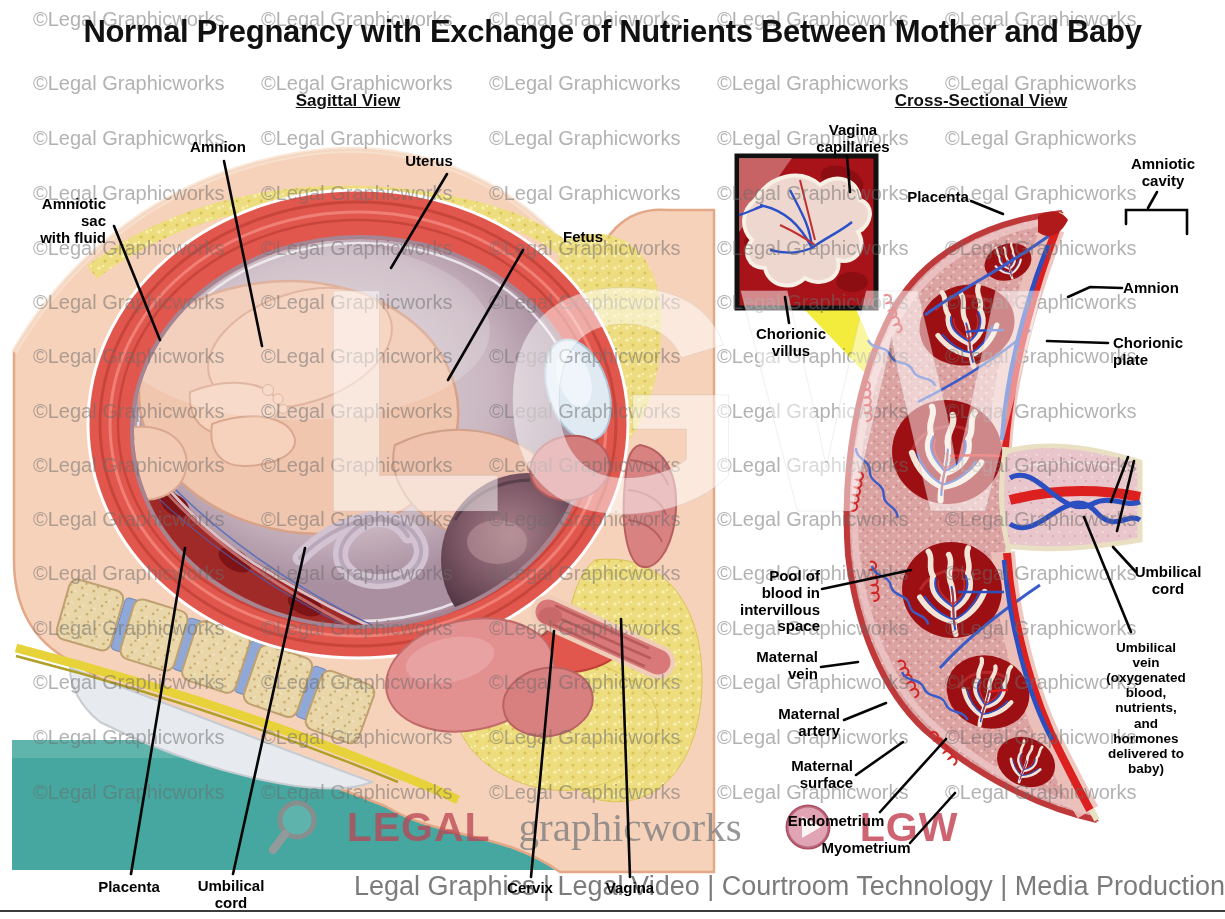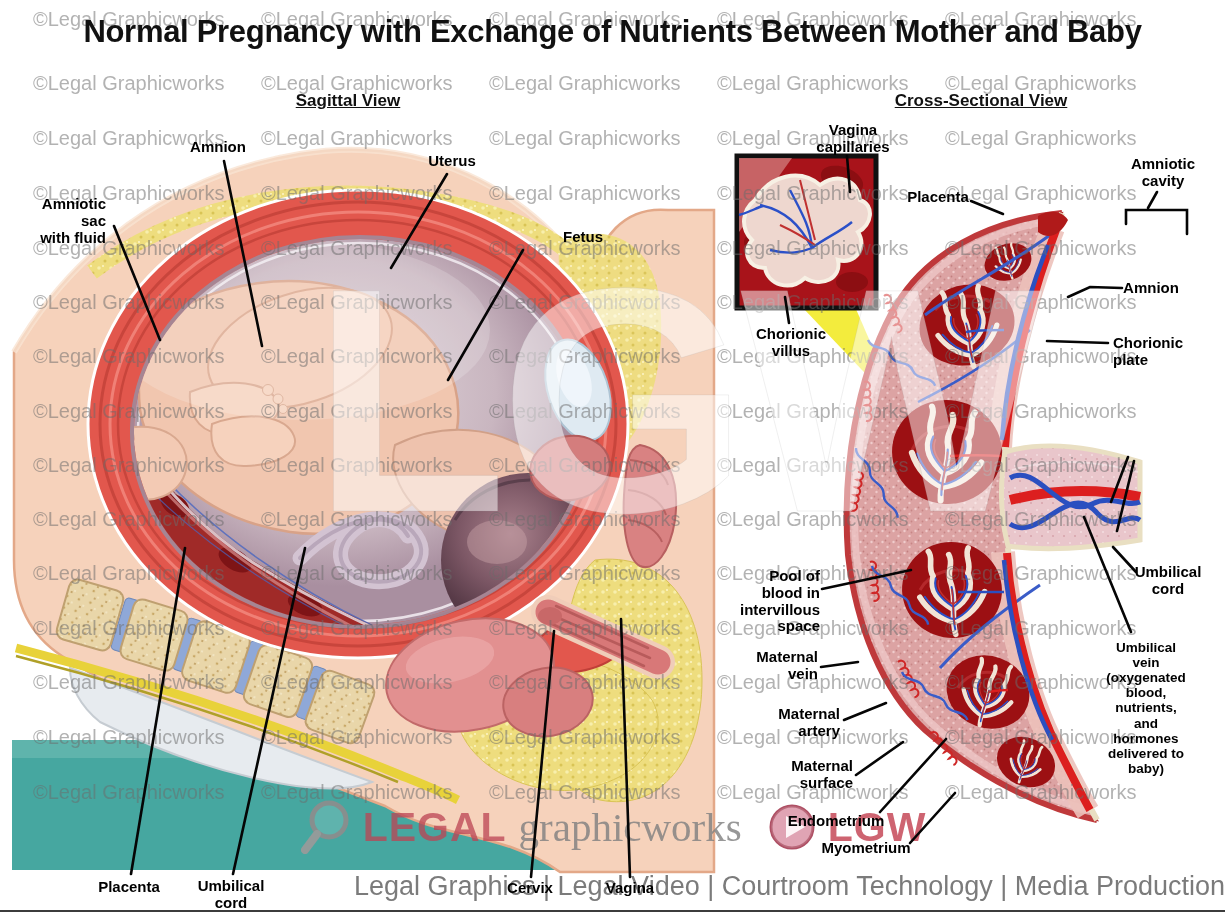--- a/index.html
+++ b/index.html
@@ -14,21 +14,21 @@
           color:rgba(255,255,255,0.5);letter-spacing:-8px;z-index:4;line-height:1;
           -webkit-text-stroke:1px rgba(150,150,150,0.15);}
   .lbl{position:absolute;font-size:15px;font-weight:bold;color:#000;text-align:center;
        line-height:1.12;white-space:pre-line;transform:translateX(-50%);z-index:8;}
   .lbl.blk{font-size:13.5px;line-height:1.12;}
   .lbl.ralign{transform:none;text-align:right;}
   .lbl.lalign{transform:none;text-align:left;}
   .art{position:absolute;left:0;top:0;z-index:1;}
   .leads{position:absolute;left:0;top:0;z-index:6;pointer-events:none;}
   .footer-brand{position:absolute;left:0;top:798px;width:100%;display:flex;align-items:center;
-                justify-content:center;gap:12px;z-index:5;opacity:0.92;}
+                justify-content:center;gap:28px;z-index:5;opacity:0.92;}
   .fb-word-a{font-size:41px;font-weight:bold;letter-spacing:1px;}
   .fb-word-b{font-size:41px;font-weight:400;}
   .tagline{position:absolute;left:0;top:871px;width:100%;text-align:right;font-size:27px;
            color:rgba(105,105,105,0.88);z-index:5;}
   .bottom-rule{position:absolute;left:0;top:910px;width:100%;height:2px;background:#3c3c3c;z-index:9;}
 </style>
 </head>
 <body>
 
 <div class="page">
@@ -370,21 +370,21 @@
       <line x1="822" y1="589" x2="911" y2="570"></line>
       <line x1="821" y1="667" x2="858" y2="662"></line>
       <line x1="844" y1="720" x2="886" y2="703"></line>
       <line x1="856" y1="775" x2="903" y2="742"></line>
       <line x1="880" y1="812" x2="946" y2="739"></line>
       <line x1="910" y1="843" x2="955" y2="793"></line>
     </g>
   </svg>
 
   <div class="lbl" style="left:218px;top:139px;">Amnion</div>
-  <div class="lbl" style="left:452px;top:153px;">Uterus</div>
+  <div class="lbl" style="left:429px;top:153px;">Uterus</div>
   <div class="lbl" style="left:535px;top:229px;margin-left:48px;">Fetus</div>
   <div class="lbl ralign" style="left:14px;width:92px;top:196px;">Amniotic sac
 with fluid</div>
   <div class="lbl" style="left:129px;top:879px;">Placenta</div>
   <div class="lbl" style="left:231px;top:878px;">Umbilical
 cord</div>
   <div class="lbl" style="left:530px;top:880px;">Cervix</div>
   <div class="lbl" style="left:630px;top:880px;">Vagina</div>
 
   <div class="lbl" style="left:853px;top:122px;">Vagina

